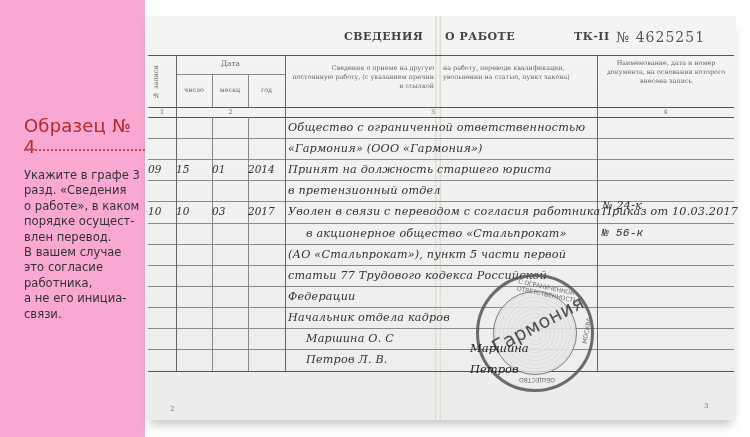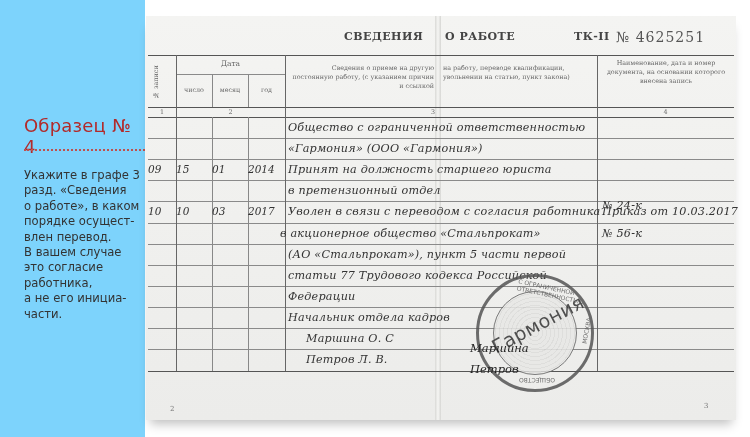--- a/index.html
+++ b/index.html
@@ -1,17 +1,17 @@
 <!DOCTYPE html>
 <html><head>
 <meta charset="utf-8">
 <style>
   html,body{margin:0;padding:0;background:#ffffff;}
   body{width:750px;height:437px;position:relative;overflow:hidden;font-family:"Liberation Sans",sans-serif;}
-  .sidebar{position:absolute;left:0;top:0;width:145px;height:437px;background:#7dd3fc;}
+  .sidebar{position:absolute;left:0;top:0;width:145px;height:437px;background:#f9a8d4;}
   .sample-title{position:absolute;left:24px;top:115px;font-size:18px;color:#b22a2a;font-family:"DejaVu Sans",sans-serif;letter-spacing:0.2px;}
   .dotted{position:absolute;left:24px;top:149px;width:121px;border-top:2px dotted #c0504d;}
   .note{position:absolute;left:24px;top:168px;width:120px;font-size:11.6px;line-height:15.4px;color:#333;font-family:"DejaVu Sans",sans-serif;}
   .note span{display:block;white-space:nowrap;}
   .book{position:absolute;left:146px;top:16px;width:590px;height:404px;background:#eeeeec;box-shadow:0 8px 10px -4px rgba(0,0,0,0.25);}
   .page{position:absolute;top:0;height:404px;background:linear-gradient(180deg,#f4f4f2 0%,#ececea 100%);}
   .page.left{left:0;width:290px;}
   .page.right{left:294px;width:296px;}
   .spine{position:absolute;left:289px;top:0;width:6px;height:404px;background:linear-gradient(90deg,#d9d9d6,#f6f6f4,#d6d6d3);}
   .hdr{position:absolute;top:14px;font-family:"DejaVu Serif",serif;font-weight:bold;font-size:11px;color:#444;letter-spacing:0.5px;}
@@ -38,21 +38,21 @@
   <div class="note">
     <span>Укажите в графе 3</span>
     <span>разд. «Сведения</span>
     <span>о работе», в каком</span>
     <span>порядке осущест-</span>
     <span>влен перевод.</span>
     <span>В вашем случае</span>
     <span>это согласие</span>
     <span>работника,</span>
     <span>а не его инициа-</span>
-    <span>части.</span>
+    <span>связи.</span>
   </div>
 </div>
 
 <div class="book">
   <div class="page left"></div>
   <div class="page right"></div>
   <div class="spine"></div>
 
   <div class="hdr" style="left:198px;">СВЕДЕНИЯ</div>
   <div class="hdr" style="left:299px;">О РАБОТЕ</div>
@@ -124,22 +124,22 @@
     <div class="cell" style="left:2px;top:189.4px;width:28px;">10</div>
     <div class="cell" style="left:30px;top:189.4px;width:36px;">10</div>
     <div class="cell" style="left:66px;top:189.4px;width:36px;">03</div>
     <div class="cell" style="left:102px;top:189.4px;width:37px;">2017</div>
     <div class="hand" style="left:142px;top:189.4px;">Уволен в связи с переводом с согласия работника</div>
     <div class="hand" style="left:456px;top:189.4px;">Приказ от 10.03.2017</div>
     <div class="cell" style="left:2px;top:210.5px;width:28px;"></div>
     <div class="cell" style="left:30px;top:210.5px;width:36px;"></div>
     <div class="cell" style="left:66px;top:210.5px;width:36px;"></div>
     <div class="cell" style="left:102px;top:210.5px;width:37px;"></div>
-    <div class="hand" style="left:134px;top:210.5px;text-align:center;">в акционерное общество «Стальпрокат»</div>
-    <div class="hand" style="left:456px;top:210.5px;">№ 56-к</div>
+    <div class="hand" style="left:160px;top:210.5px;text-align:center;">в акционерное общество «Стальпрокат»</div>
+    <div class="hand" style="left:456px;top:210.5px;font-family:Liberation Mono, monospace;">№ 56-к</div>
     <div class="cell" style="left:2px;top:231.60000000000002px;width:28px;"></div>
     <div class="cell" style="left:30px;top:231.60000000000002px;width:36px;"></div>
     <div class="cell" style="left:66px;top:231.60000000000002px;width:36px;"></div>
     <div class="cell" style="left:102px;top:231.60000000000002px;width:37px;"></div>
     <div class="hand" style="left:142px;top:231.60000000000002px;">(АО «Стальпрокат»), пункт 5 части первой</div>
     <div class="hand" style="left:456px;top:231.60000000000002px;"></div>
     <div class="cell" style="left:2px;top:252.70000000000002px;width:28px;"></div>
     <div class="cell" style="left:30px;top:252.70000000000002px;width:36px;"></div>
     <div class="cell" style="left:66px;top:252.70000000000002px;width:36px;"></div>
     <div class="cell" style="left:102px;top:252.70000000000002px;width:37px;"></div>

